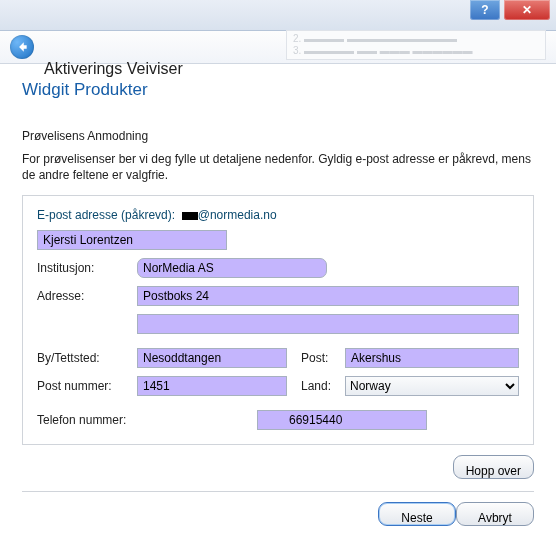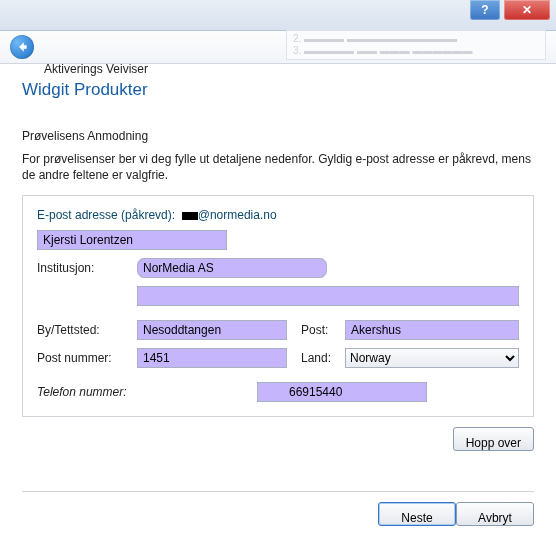--- a/index.html
+++ b/index.html
@@ -73,21 +73,21 @@
     justify-content: center;
     margin-right: 10px;
     box-shadow: inset 0 0 2px rgba(0,0,0,0.3);
   }
   .back-arrow svg {
     width: 14px;
     height: 14px;
     fill: #fff;
   }
   .wizard-title {
-    font-size: 12px;
+    font-size: 16px;
     color: #222;
     margin-top: 44px;
   }
   .wizard-ghost {
     position: absolute;
     top: 30px;
     right: 10px;
     width: 260px;
     height: 30px;
     border: 1px solid #dfe3e9;
@@ -133,21 +133,21 @@
     display: flex;
     align-items: center;
     margin-bottom: 8px;
   }
   .form-row:last-child { margin-bottom: 0; }
   .label {
     width: 100px;
     font-size: 12px;
     color: #222;
   }
-  .label.wide { width: 150px; font-style: italic; }
+  .label.wide { width: 150px; }
   .input {
     height: 20px;
     border: 1px solid #a7b1bf;
     background: #c4b5fd;
     font-size: 12px;
     padding: 0 5px;
     box-sizing: border-box;
     font-family: inherit;
   }
   .select {
@@ -177,21 +177,21 @@
     position: absolute;
     bottom: 46px;
     left: 22px;
     right: 22px;
     border-top: 1px solid #d0d4da;
   }
   .win-button {
     min-width: 78px;
     height: 24px;
     border: 1px solid #8a9ab0;
-    border-radius: 3px;
+    border-radius: 9px;
     background: linear-gradient(to bottom, #fdfdfd, #e4e8ee);
     font-size: 12px;
     font-family: inherit;
     cursor: pointer;
     padding: 8px 12px;
   }
   .win-button.default {
     border-color: #3a75c4;
     box-shadow: 0 0 0 1px #a8cdf3 inset;
   }
@@ -254,20 +254,24 @@
 
       <div class="form-row">
         <input class="input" style="width: 190px;" value="Kjersti Lorentzen">
       </div>
 
       <div class="form-row">
         <div class="label">Institusjon:</div>
         <input class="input" style="width: 190px; border-radius: 7px;" value="NorMedia AS">
       </div>
 
+      <div class="form-row">
+        <div class="label">Adresse:</div>
+        <input class="input" style="flex: 1 1 0%;" value="Postboks 24">
+      </div>
 
       <div class="form-row">
         <div class="label"></div>
         <input class="input" style="flex: 1 1 0%;" value="">
       </div>
 
       <div class="spacer6"></div>
 
       <div class="form-row">
         <div class="label">By/Tettsted:</div>

